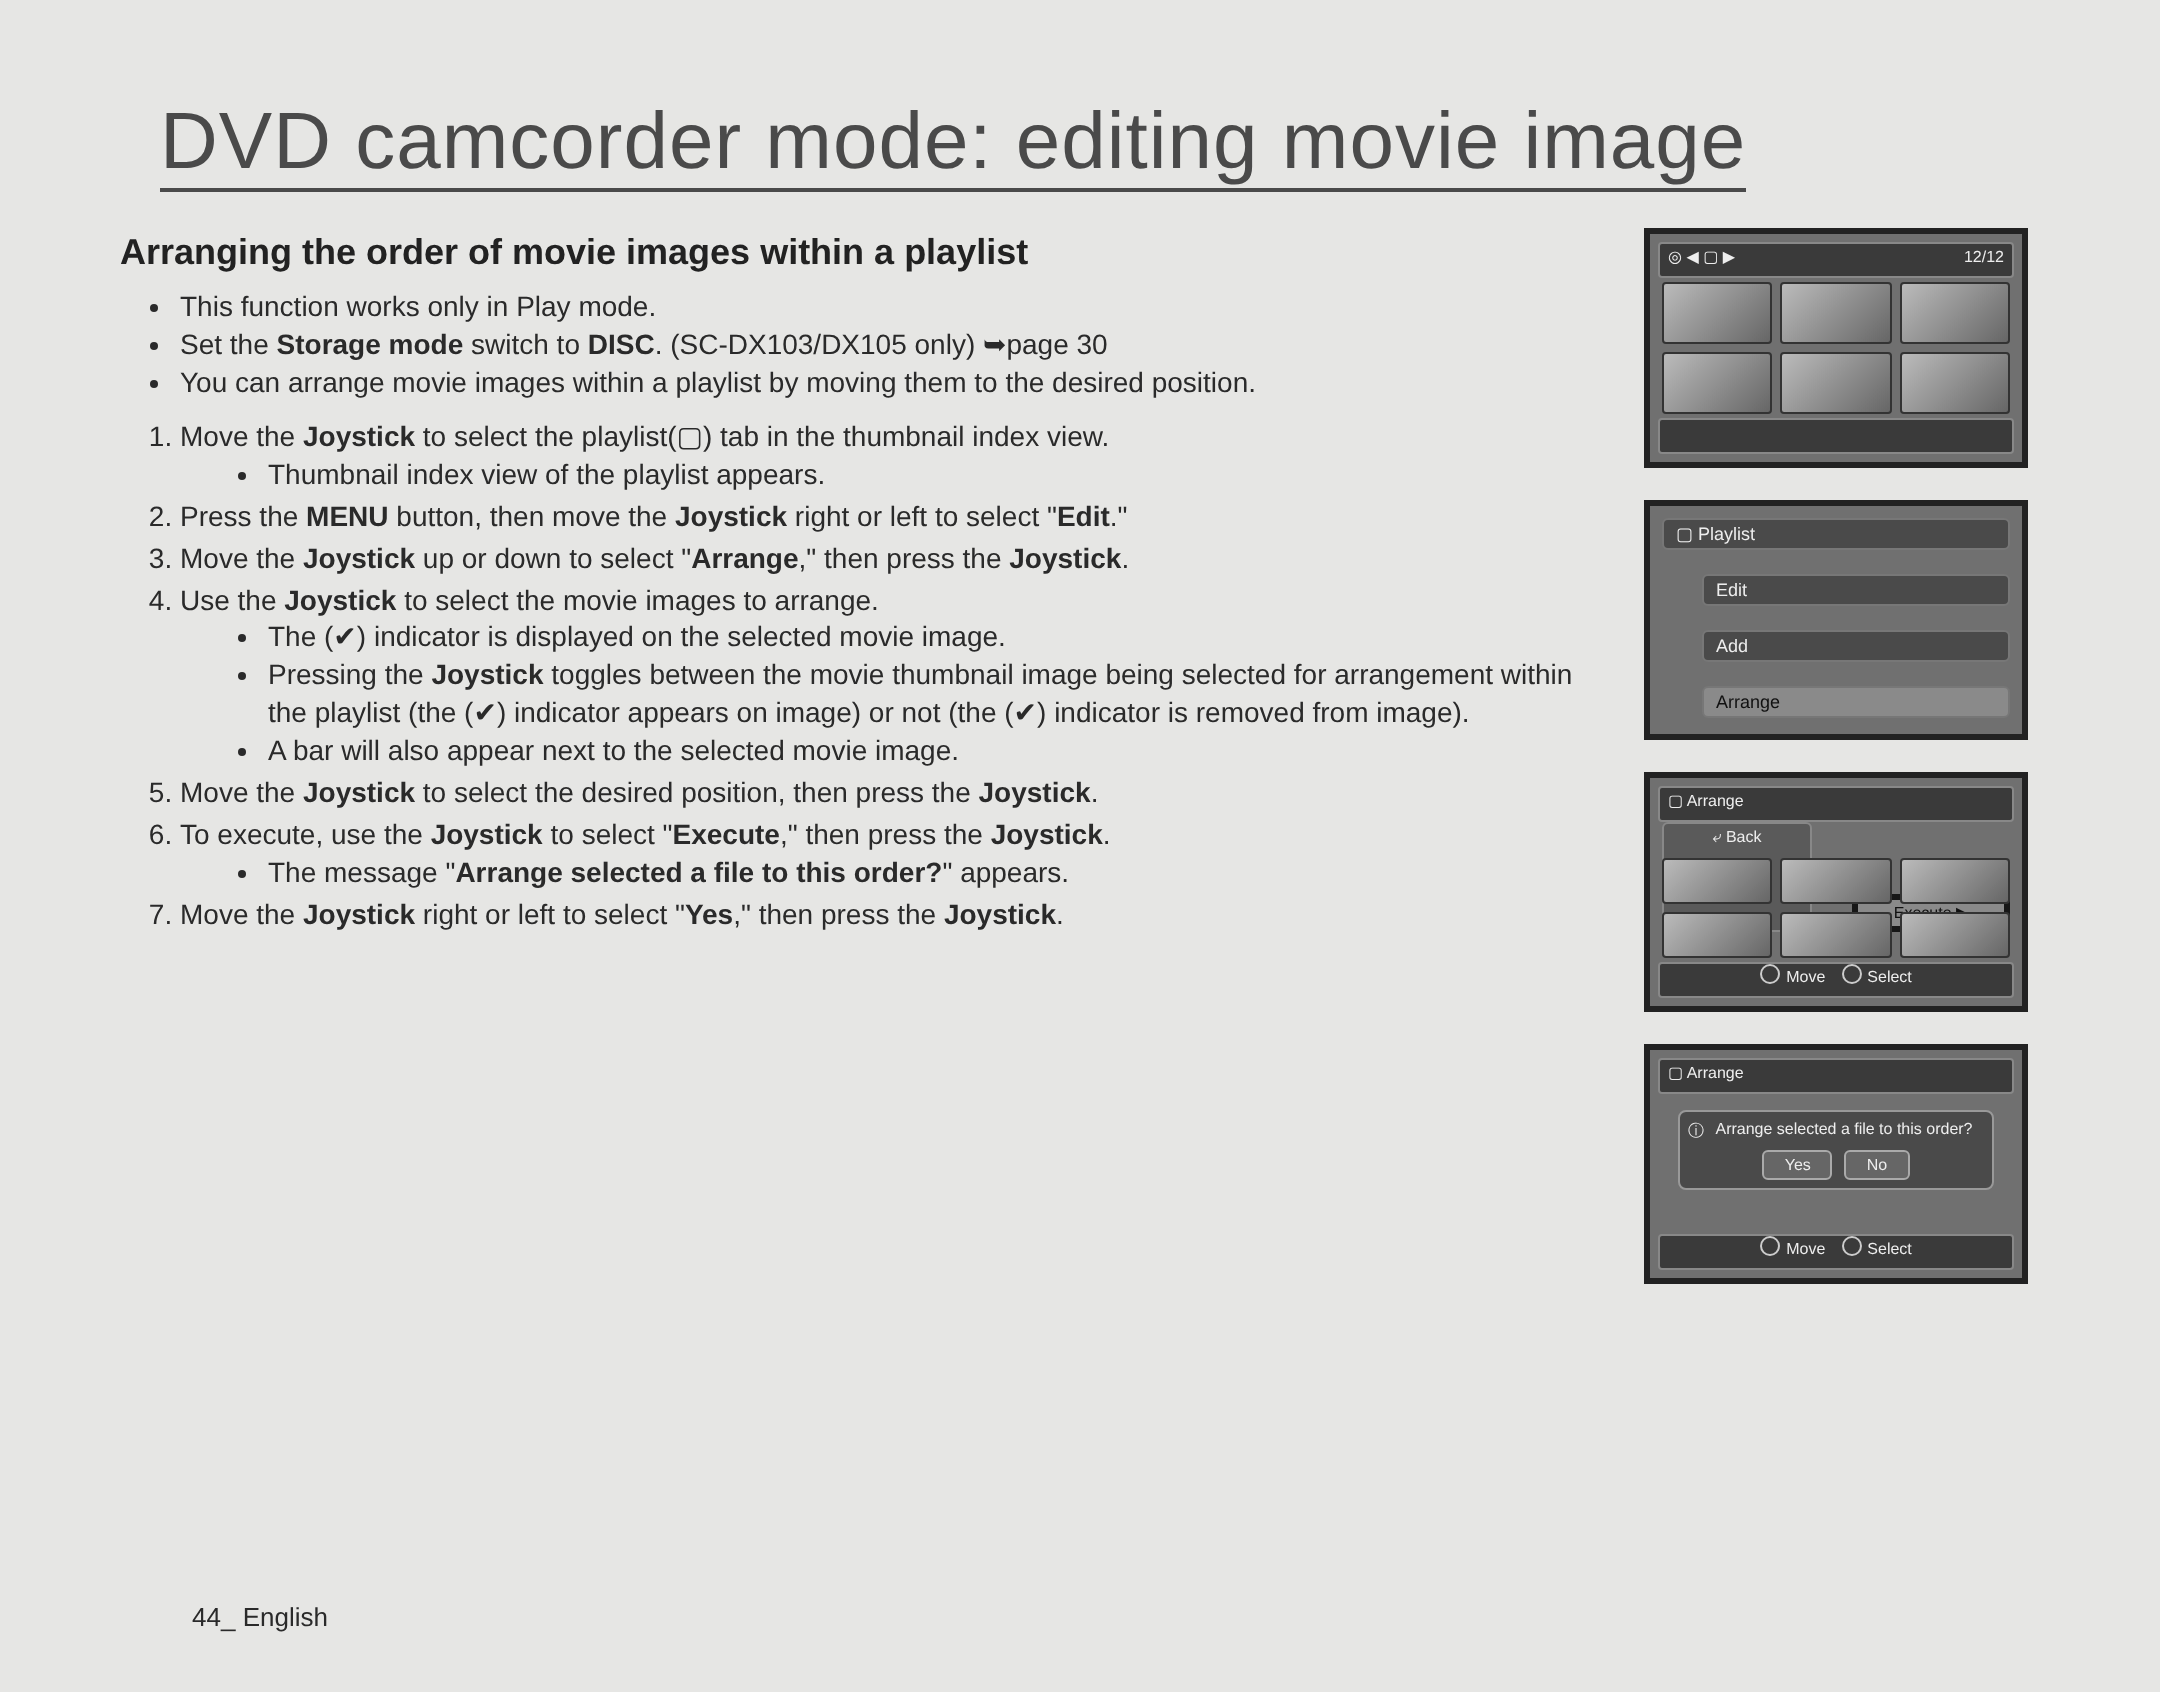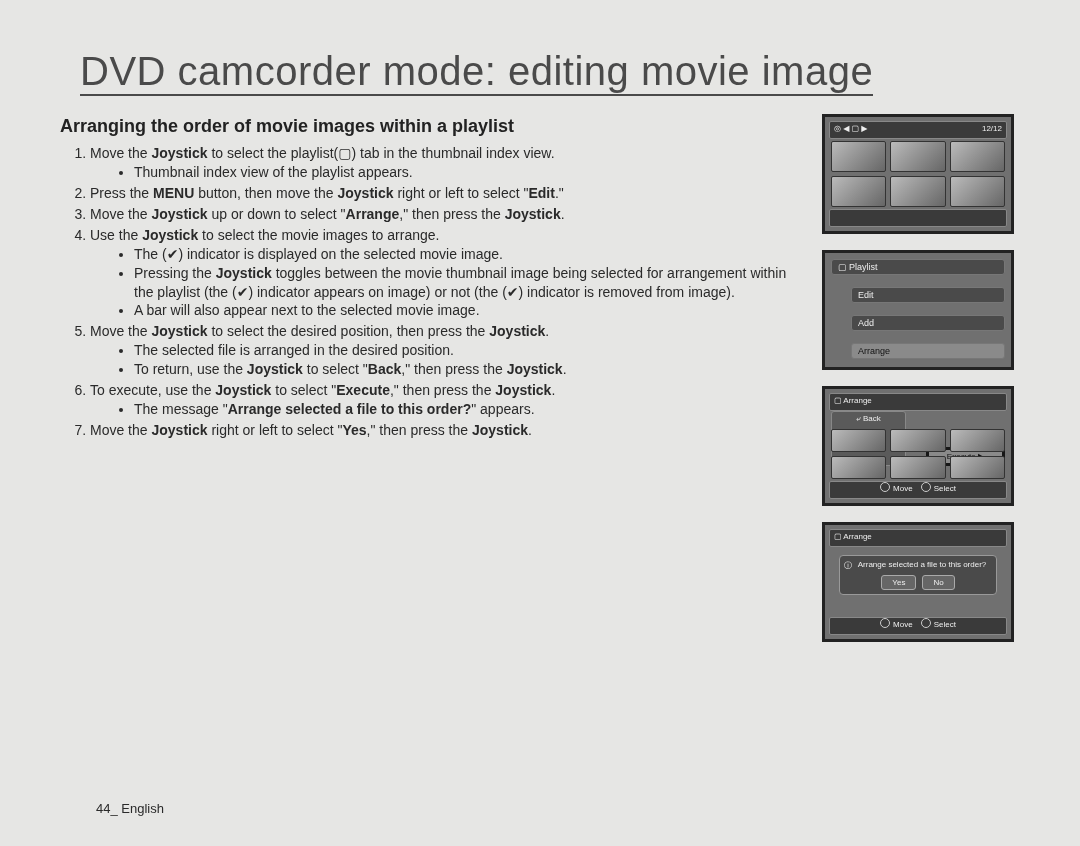--- a/index.html
+++ b/index.html
@@ -156,20 +156,27 @@
 
   <div class="title-wrap">
     <span class="title">DVD camcorder mode: editing movie image</span>
   </div>
 
   <div class="content">
 
     <div class="left">
       <h2 class="section-title">Arranging the order of movie images within a playlist</h2>
 
+      <ul class="bul">
+        <li>This function works only in Play mode.</li>
+        <li>
+          Set the <span class="b">Storage mode</span> switch to <span class="b">DISC</span>. (SC-DX103/DX105 only) ➥page 30
+        </li>
+        <li>You can arrange movie images within a playlist by moving them to the desired position.</li>
+      </ul>
 
       <ol class="steps">
         <li>
           <span>Move the </span><span class="b">Joystick</span><span> to select the playlist(▢) tab in the thumbnail index view.</span>
           <ul class="sub">
             <li>Thumbnail index view of the playlist appears.</li>
           </ul>
         </li>
         <li>
           <span>Press the </span><span class="b">MENU</span><span> button, then move the </span><span class="b">Joystick</span><span> right or left to select "</span><span class="b">Edit</span><span>."</span>
@@ -180,24 +187,20 @@
         <li>
           <span>Use the </span><span class="b">Joystick</span><span> to select the movie images to arrange.</span>
           <ul class="sub">
             <li>The (✔) indicator is displayed on the selected movie image.</li>
             <li>Pressing the <span class="b">Joystick</span> toggles between the movie thumbnail image being selected for arrangement within the playlist (the (✔) indicator appears on image) or not (the (✔) indicator is removed from image).</li>
             <li>A bar will also appear next to the selected movie image.</li>
           </ul>
         </li>
         <li>
           <span>Move the </span><span class="b">Joystick</span><span> to select the desired position, then press the </span><span class="b">Joystick</span><span>.</span>
-          <ul class="sub">
-            <li>The selected file is arranged in the desired position.</li>
-            <li>To return, use the <span class="b">Joystick</span> to select "<span class="b">Back</span>," then press the <span class="b">Joystick</span>.</li>
-          </ul>
         </li>
         <li>
           <span>To execute, use the </span><span class="b">Joystick</span><span> to select "</span><span class="b">Execute</span><span>," then press the </span><span class="b">Joystick</span><span>.</span>
           <ul class="sub">
             <li>The message "<span class="b">Arrange selected a file to this order?</span>" appears.</li>
           </ul>
         </li>
         <li>
           <span>Move the </span><span class="b">Joystick</span><span> right or left to select "</span><span class="b">Yes</span><span>," then press the </span><span class="b">Joystick</span><span>.</span>
         </li>

